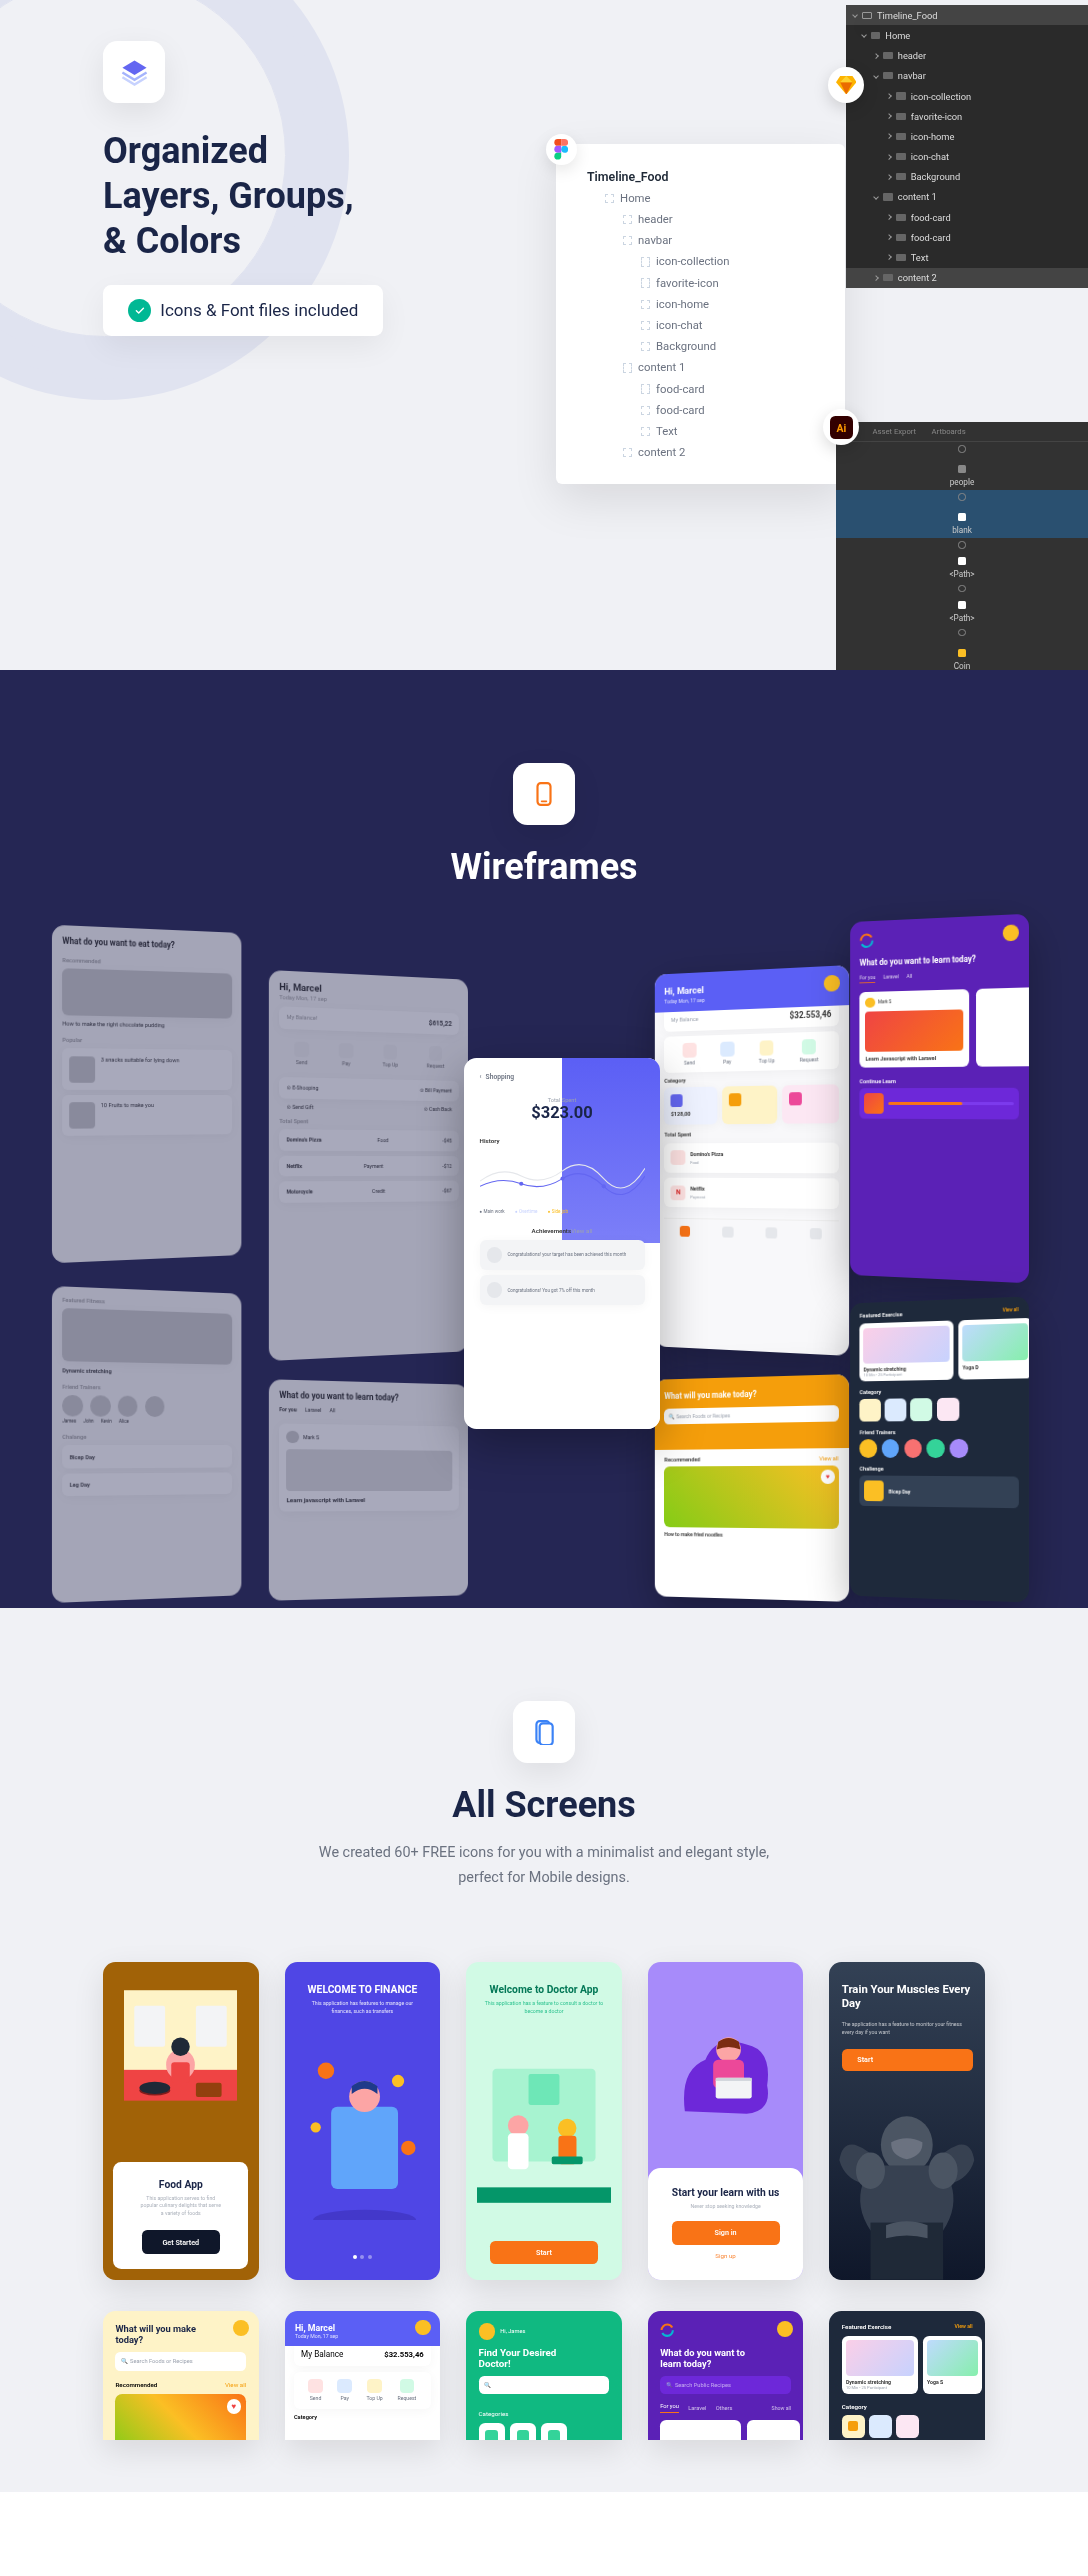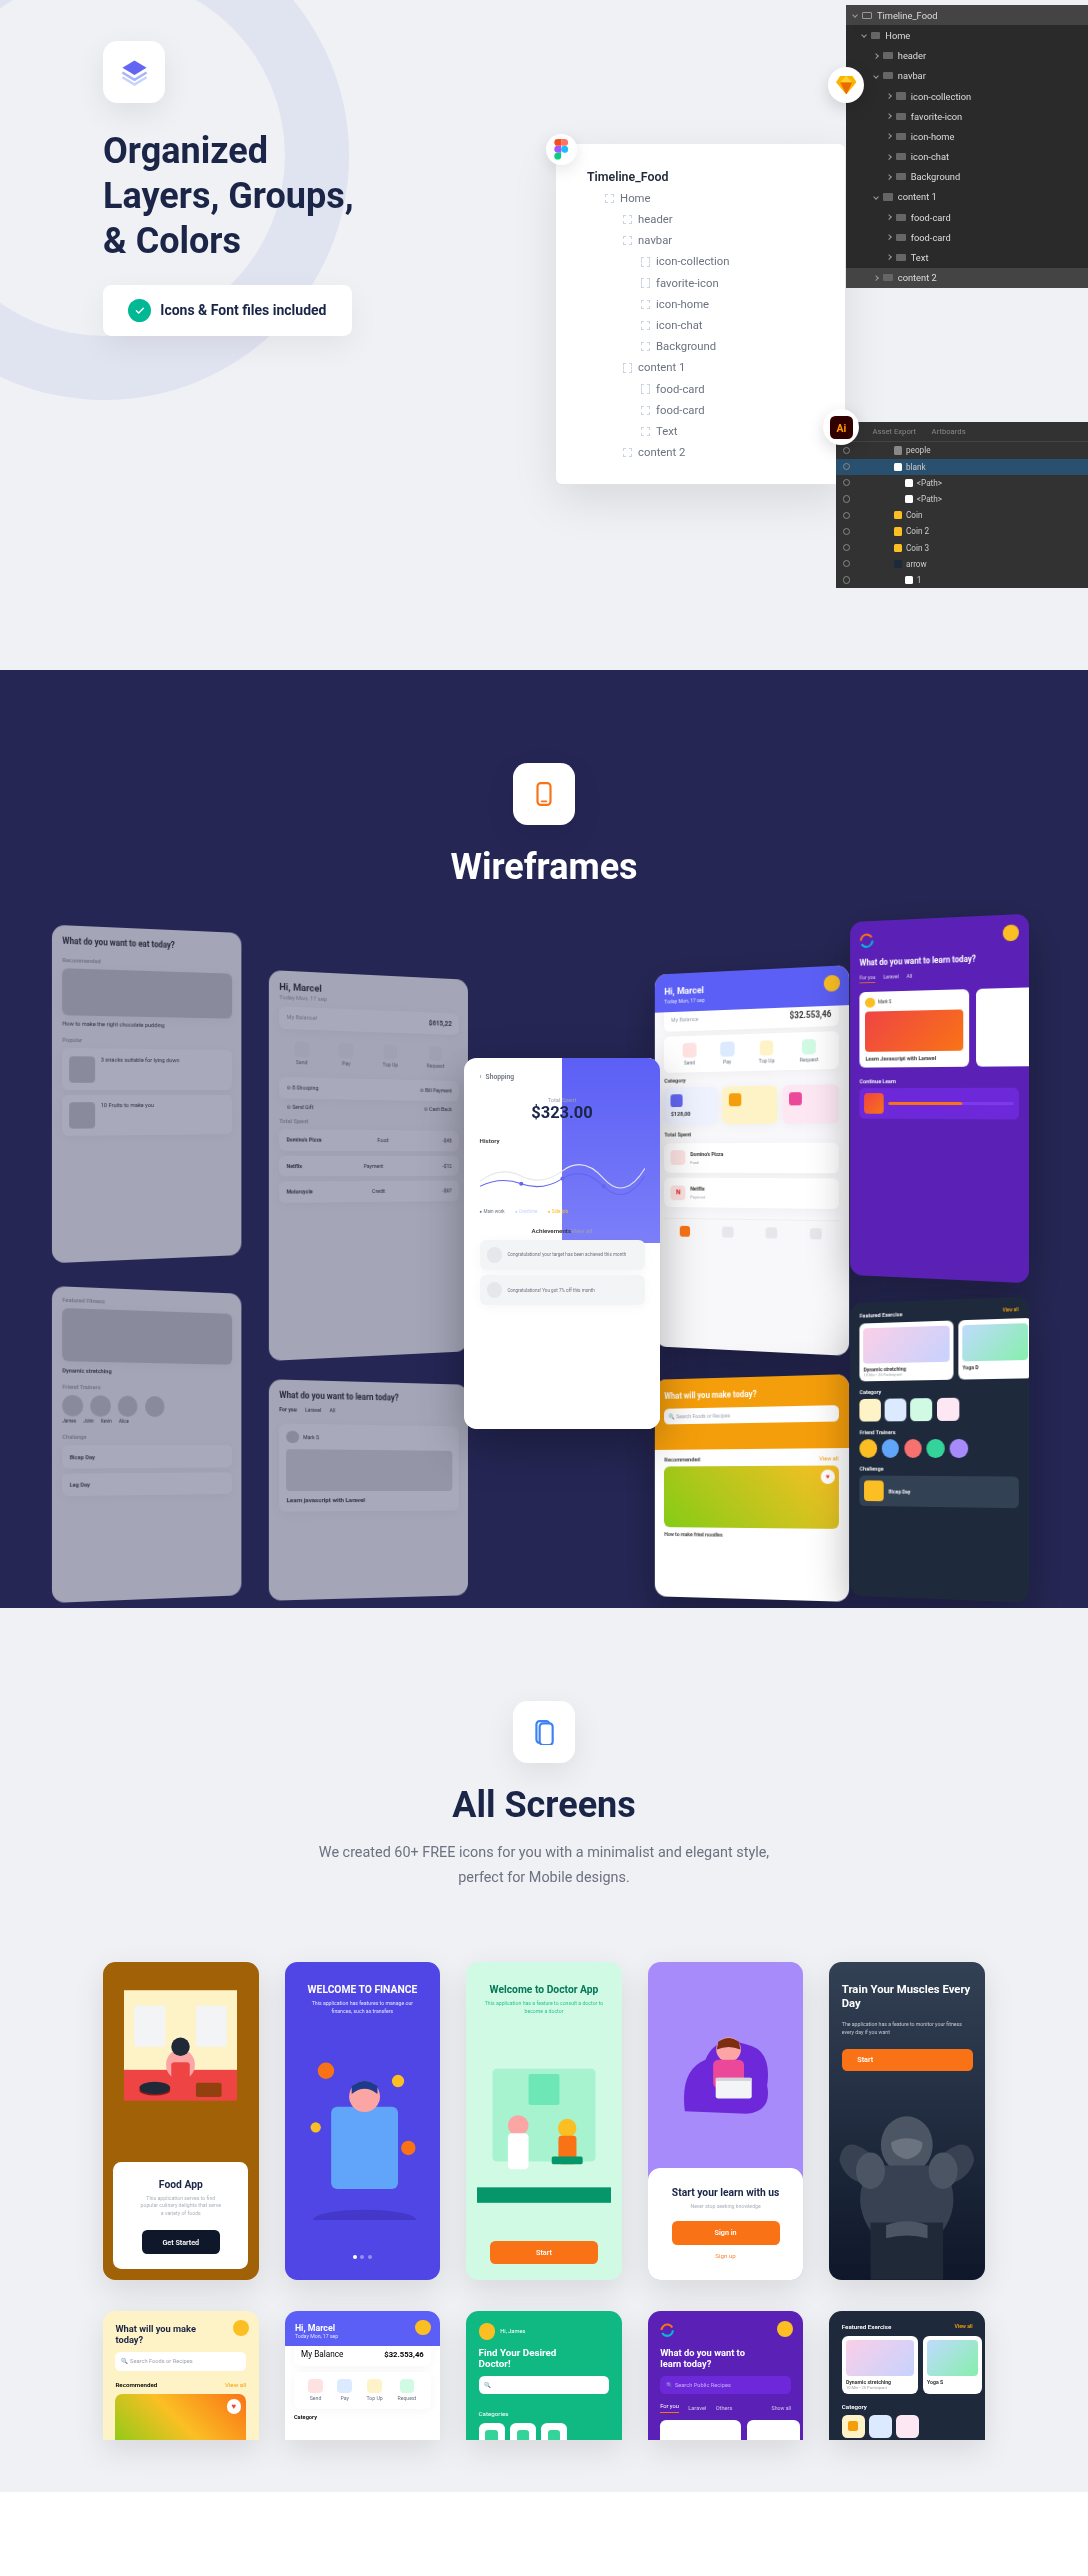--- a/index.html
+++ b/index.html
@@ -5,41 +5,41 @@
 *{margin:0;padding:0;box-sizing:border-box;}
 body{font-family:-apple-system,BlinkMacSystemFont,'Segoe UI',Roboto,sans-serif;background:#fff;width:1088px;}
 .section{padding:72px 103px;position:relative;}
 .s1{background:#f0f1f5;overflow:hidden;height:670px;padding-top:41px;}
 .s1::before{content:'';position:absolute;top:-26px;left:-77px;width:361px;height:361px;border:1px solid #e0e3f0;border-radius:50%;box-shadow:0 0 0 20.6px transparent,0 0 0 21.6px #e0e3f0,0 0 0 41px transparent,0 0 0 42px #e0e3f0,0 0 0 62px transparent,0 0 0 63px #e0e3f0;}
 .icon-box{width:62px;height:62px;background:#fff;border-radius:14.4px;display:flex;align-items:center;justify-content:center;box-shadow:0 10.3px 31px rgba(0,0,0,0.08);margin-bottom:26px;position:relative;z-index:2;}
 .s1 h2{font-size:36px;font-weight:700;color:#1a2547;line-height:1.25;margin-bottom:20.6px;position:relative;z-index:2;}
 .s1 .sub{font-size:14.4px;color:#8890a5;line-height:1.7;margin-bottom:26px;position:relative;z-index:2;max-width:258px;}
 .badge{display:inline-flex;align-items:center;gap:9.3px;background:#fff;padding:14.4px 25px;border-radius:8.2px;box-shadow:0 10.3px 31px rgba(0,0,0,0.06);position:relative;z-index:2;}
 .badge .check{width:23px;height:23px;background:#00b894;border-radius:50%;display:flex;align-items:center;justify-content:center;}
-.badge span{font-size:14px;color:#1a2547;font-weight:700;}
+.badge span{font-size:17px;color:#1a2547;font-weight:400;}
 .figma-panel{position:absolute;top:144px;left:556px;width:289px;background:#fff;border-radius:6.2px;padding:20.6px;box-shadow:0 15.5px 46px rgba(0,0,0,0.1);}
 .figma-icon{position:absolute;top:-10.3px;left:-10.3px;width:31px;height:31px;background:#fff;border-radius:50%;display:flex;align-items:center;justify-content:center;box-shadow:0 5.2px 15.5px rgba(0,0,0,0.1);}
 .tree-item{display:flex;align-items:center;gap:6.2px;padding:4.1px 0;font-size:11.3px;color:#6b7280;}
 .tree-item.bold{color:#1f2937;font-weight:600;font-size:12.4px;}
 .tree-item .sq{width:9.3px;height:9.3px;border:0.8px dashed #cbd5e1;}
 .i1{padding-left:10.3px;}.i2{padding-left:28px;}.i3{padding-left:46px;}.i4{padding-left:64px;}
 .sketch-panel{position:absolute;top:5.2px;right:0;width:242px;background:#2a2a2a;font-size:9.3px;color:#ddd;}
 .sketch-icon{position:absolute;top:62px;left:-18px;width:36px;height:36px;background:#fff;border-radius:50%;display:flex;align-items:center;justify-content:center;box-shadow:0 5.2px 15.5px rgba(0,0,0,0.15);z-index:5;}
 .sk-row{display:flex;align-items:center;gap:5.2px;padding:4.6px 7.2px;}
 .sk-row.hl{background:#444;}
 .sk-row .car{width:4.1px;height:4.1px;border-right:1px solid #999;border-bottom:1px solid #999;transform:rotate(-45deg);}
 .sk-row .car.down{transform:rotate(45deg);}
 .sk-row .fold{width:9.3px;height:7.2px;background:#666;border-radius:1px;}
 .sk-row .screen{width:9.3px;height:7.2px;border:0.8px solid #999;border-radius:1px;}
 .si1{padding-left:15.5px;}.si2{padding-left:28px;}.si3{padding-left:41px;}
 .ai-panel{position:absolute;top:422px;right:0;width:252px;background:#323232;font-size:8.2px;color:#ccc;}
 .ai-icon{position:absolute;top:-13px;left:-13px;width:36px;height:36px;background:#fff;border-radius:50%;display:flex;align-items:center;justify-content:center;box-shadow:0 5.2px 15.5px rgba(0,0,0,0.15);z-index:5;}
 .ai-tabs{display:flex;padding:5.2px 10.3px;gap:15.5px;font-size:7.7px;color:#888;border-bottom:0.5px solid #444;}
 .ai-tabs span.active{color:#ddd;}
-.ai-row{display:flex;align-items:center;gap:4.1px;padding:3.1px 7.2px;}
+.ai-row{display:flex;align-items:center;gap:4.1px;padding:3.1px 7.2px;flex-direction:column;}
 .ai-row .eye{width:7.2px;height:7.2px;border:0.8px solid #888;border-radius:50%;}
 .ai-row .sw{width:8.2px;height:8.2px;border-radius:1.5px;}
 .s2{background:#252654;text-align:center;color:#fff;height:938px;overflow:hidden;padding-top:93px;}
 .s2 h2{font-size:36px;font-weight:700;margin-top:20.6px;}
 .ib2{margin:0 auto 0;background:#fff;}
 .wf-wrap{position:relative;margin-top:41px;height:670px;}
 .phone{position:absolute;border-radius:12.4px;overflow:hidden;text-align:left;font-size:6.7px;color:#333;}
 .phone.gray{background:#95969d;filter:grayscale(100%);opacity:0.6;transform:perspective(1030px) rotateY(15deg);}
 .phone.color{box-shadow:0 15.5px 46px rgba(0,0,0,0.3);}
 .phone .ph-body{background:#f8f8fa;height:100%;padding:10.3px;}

